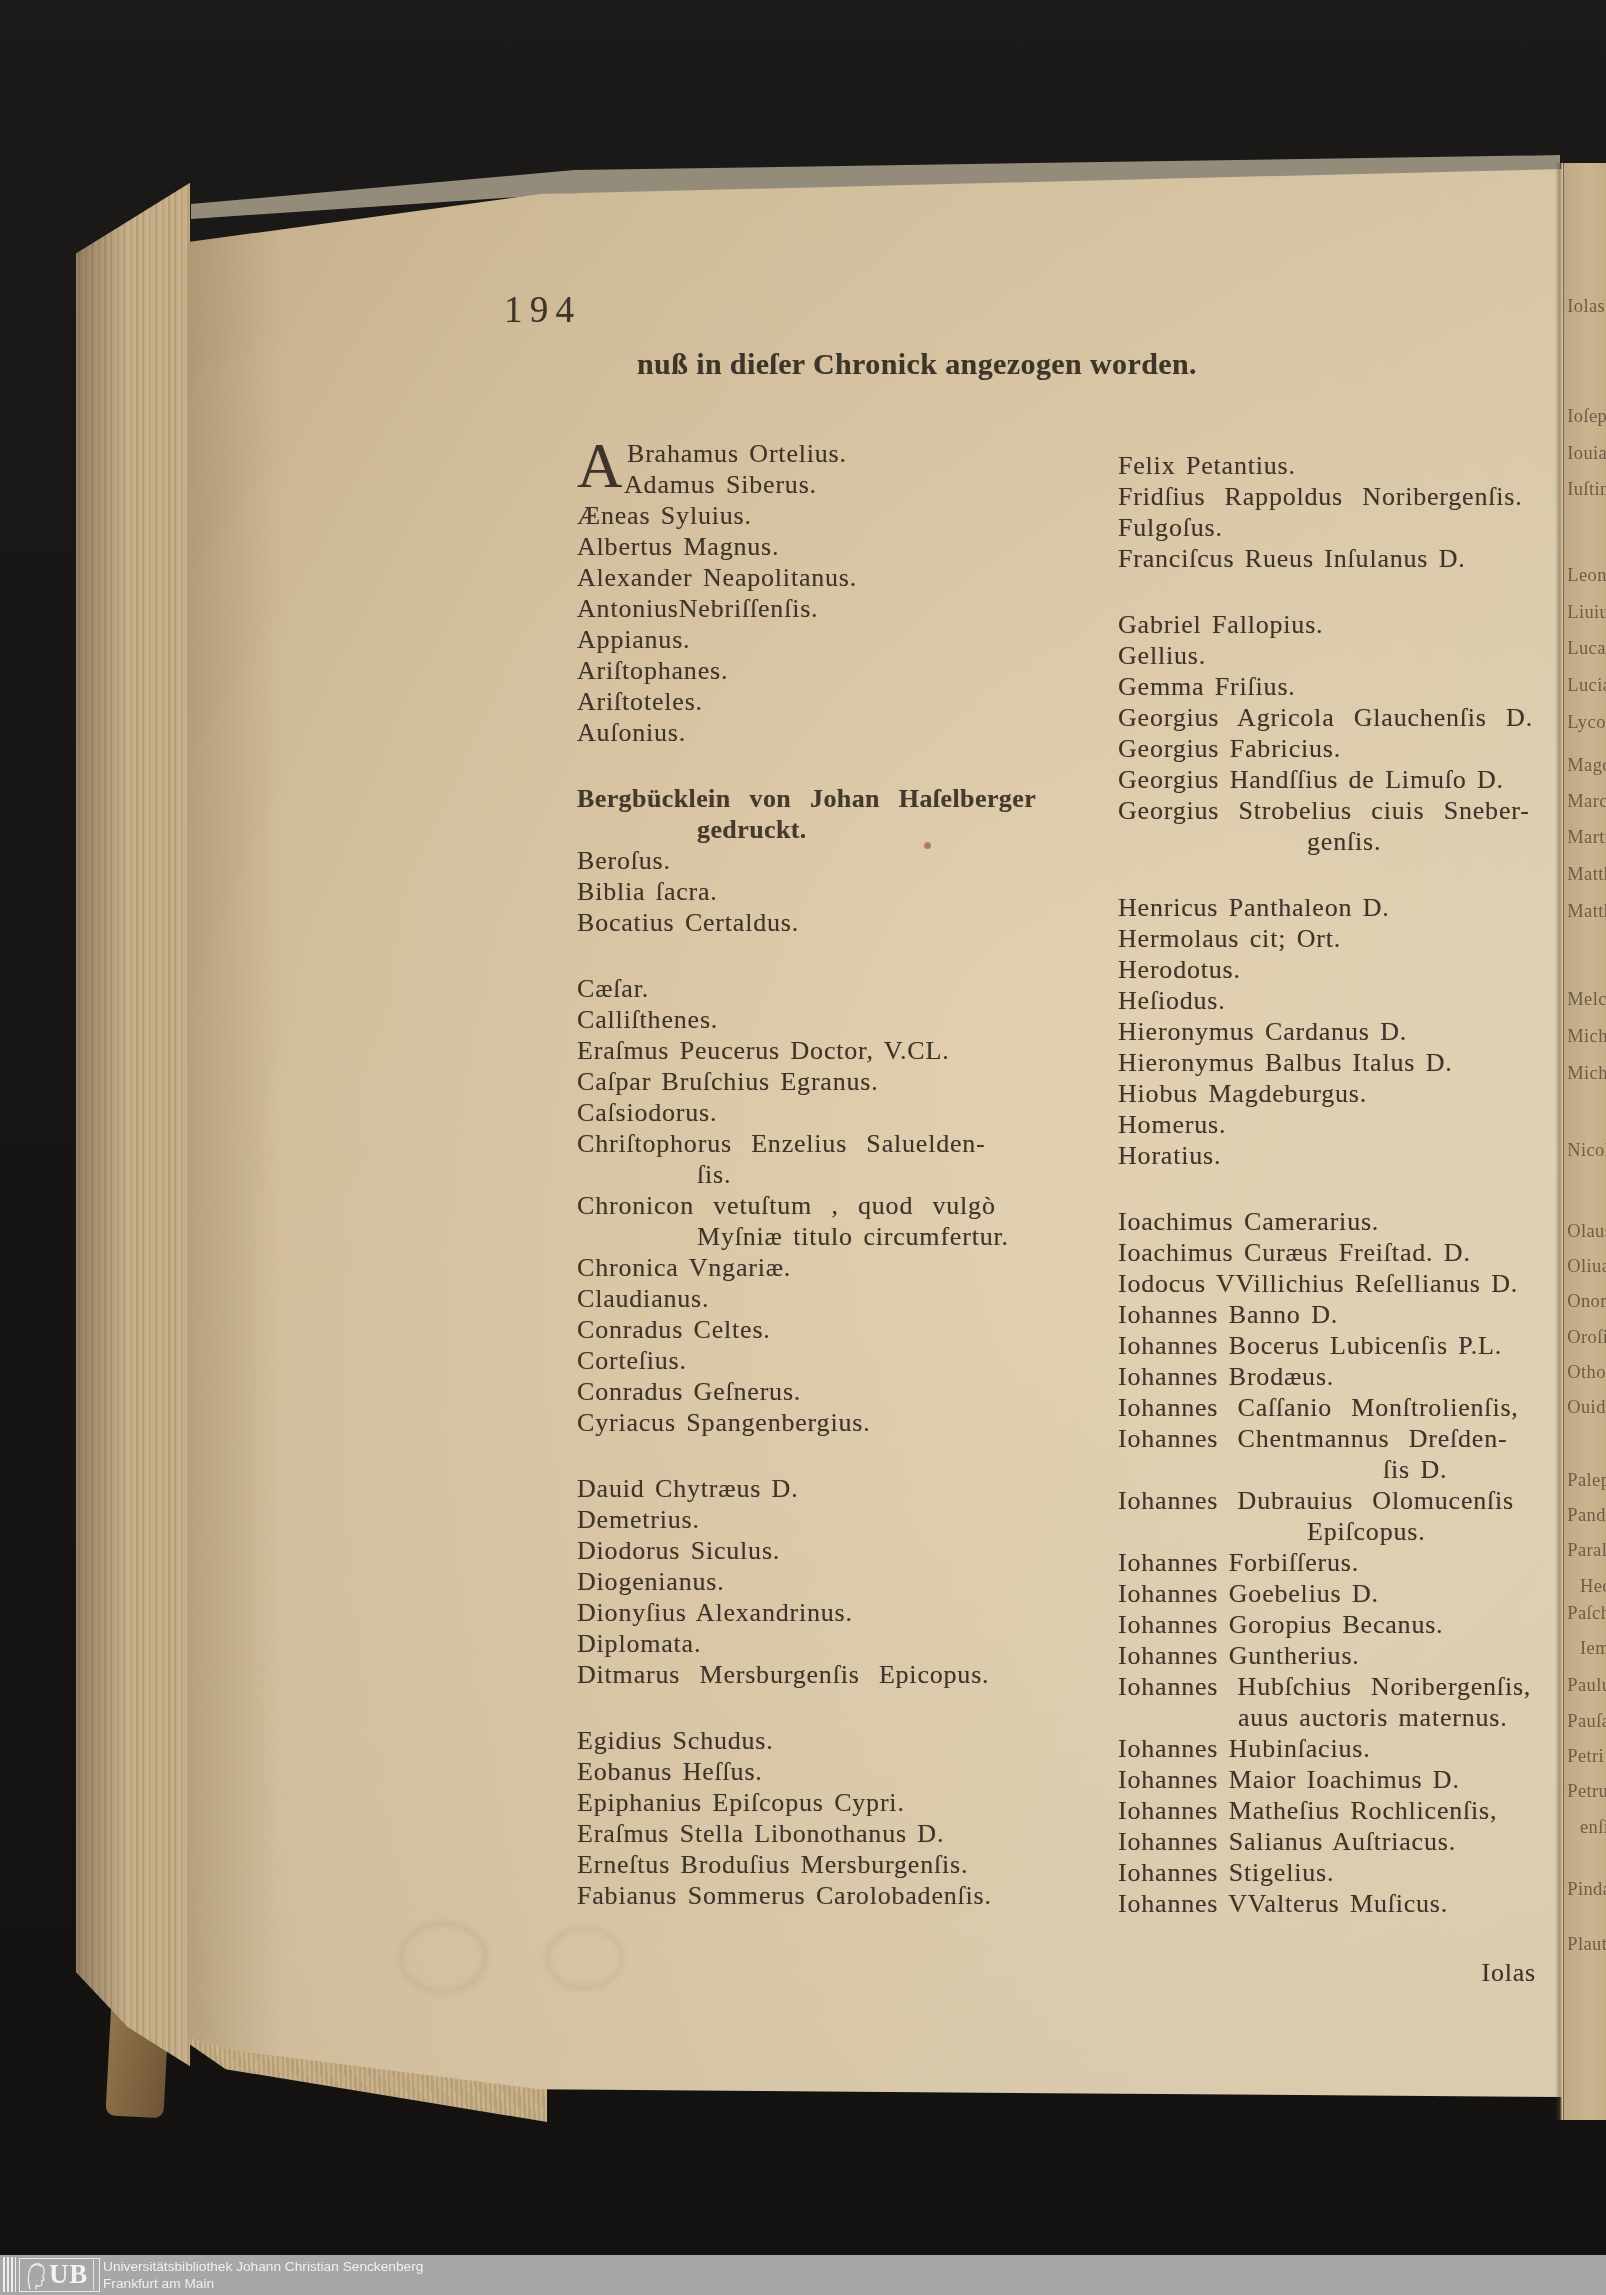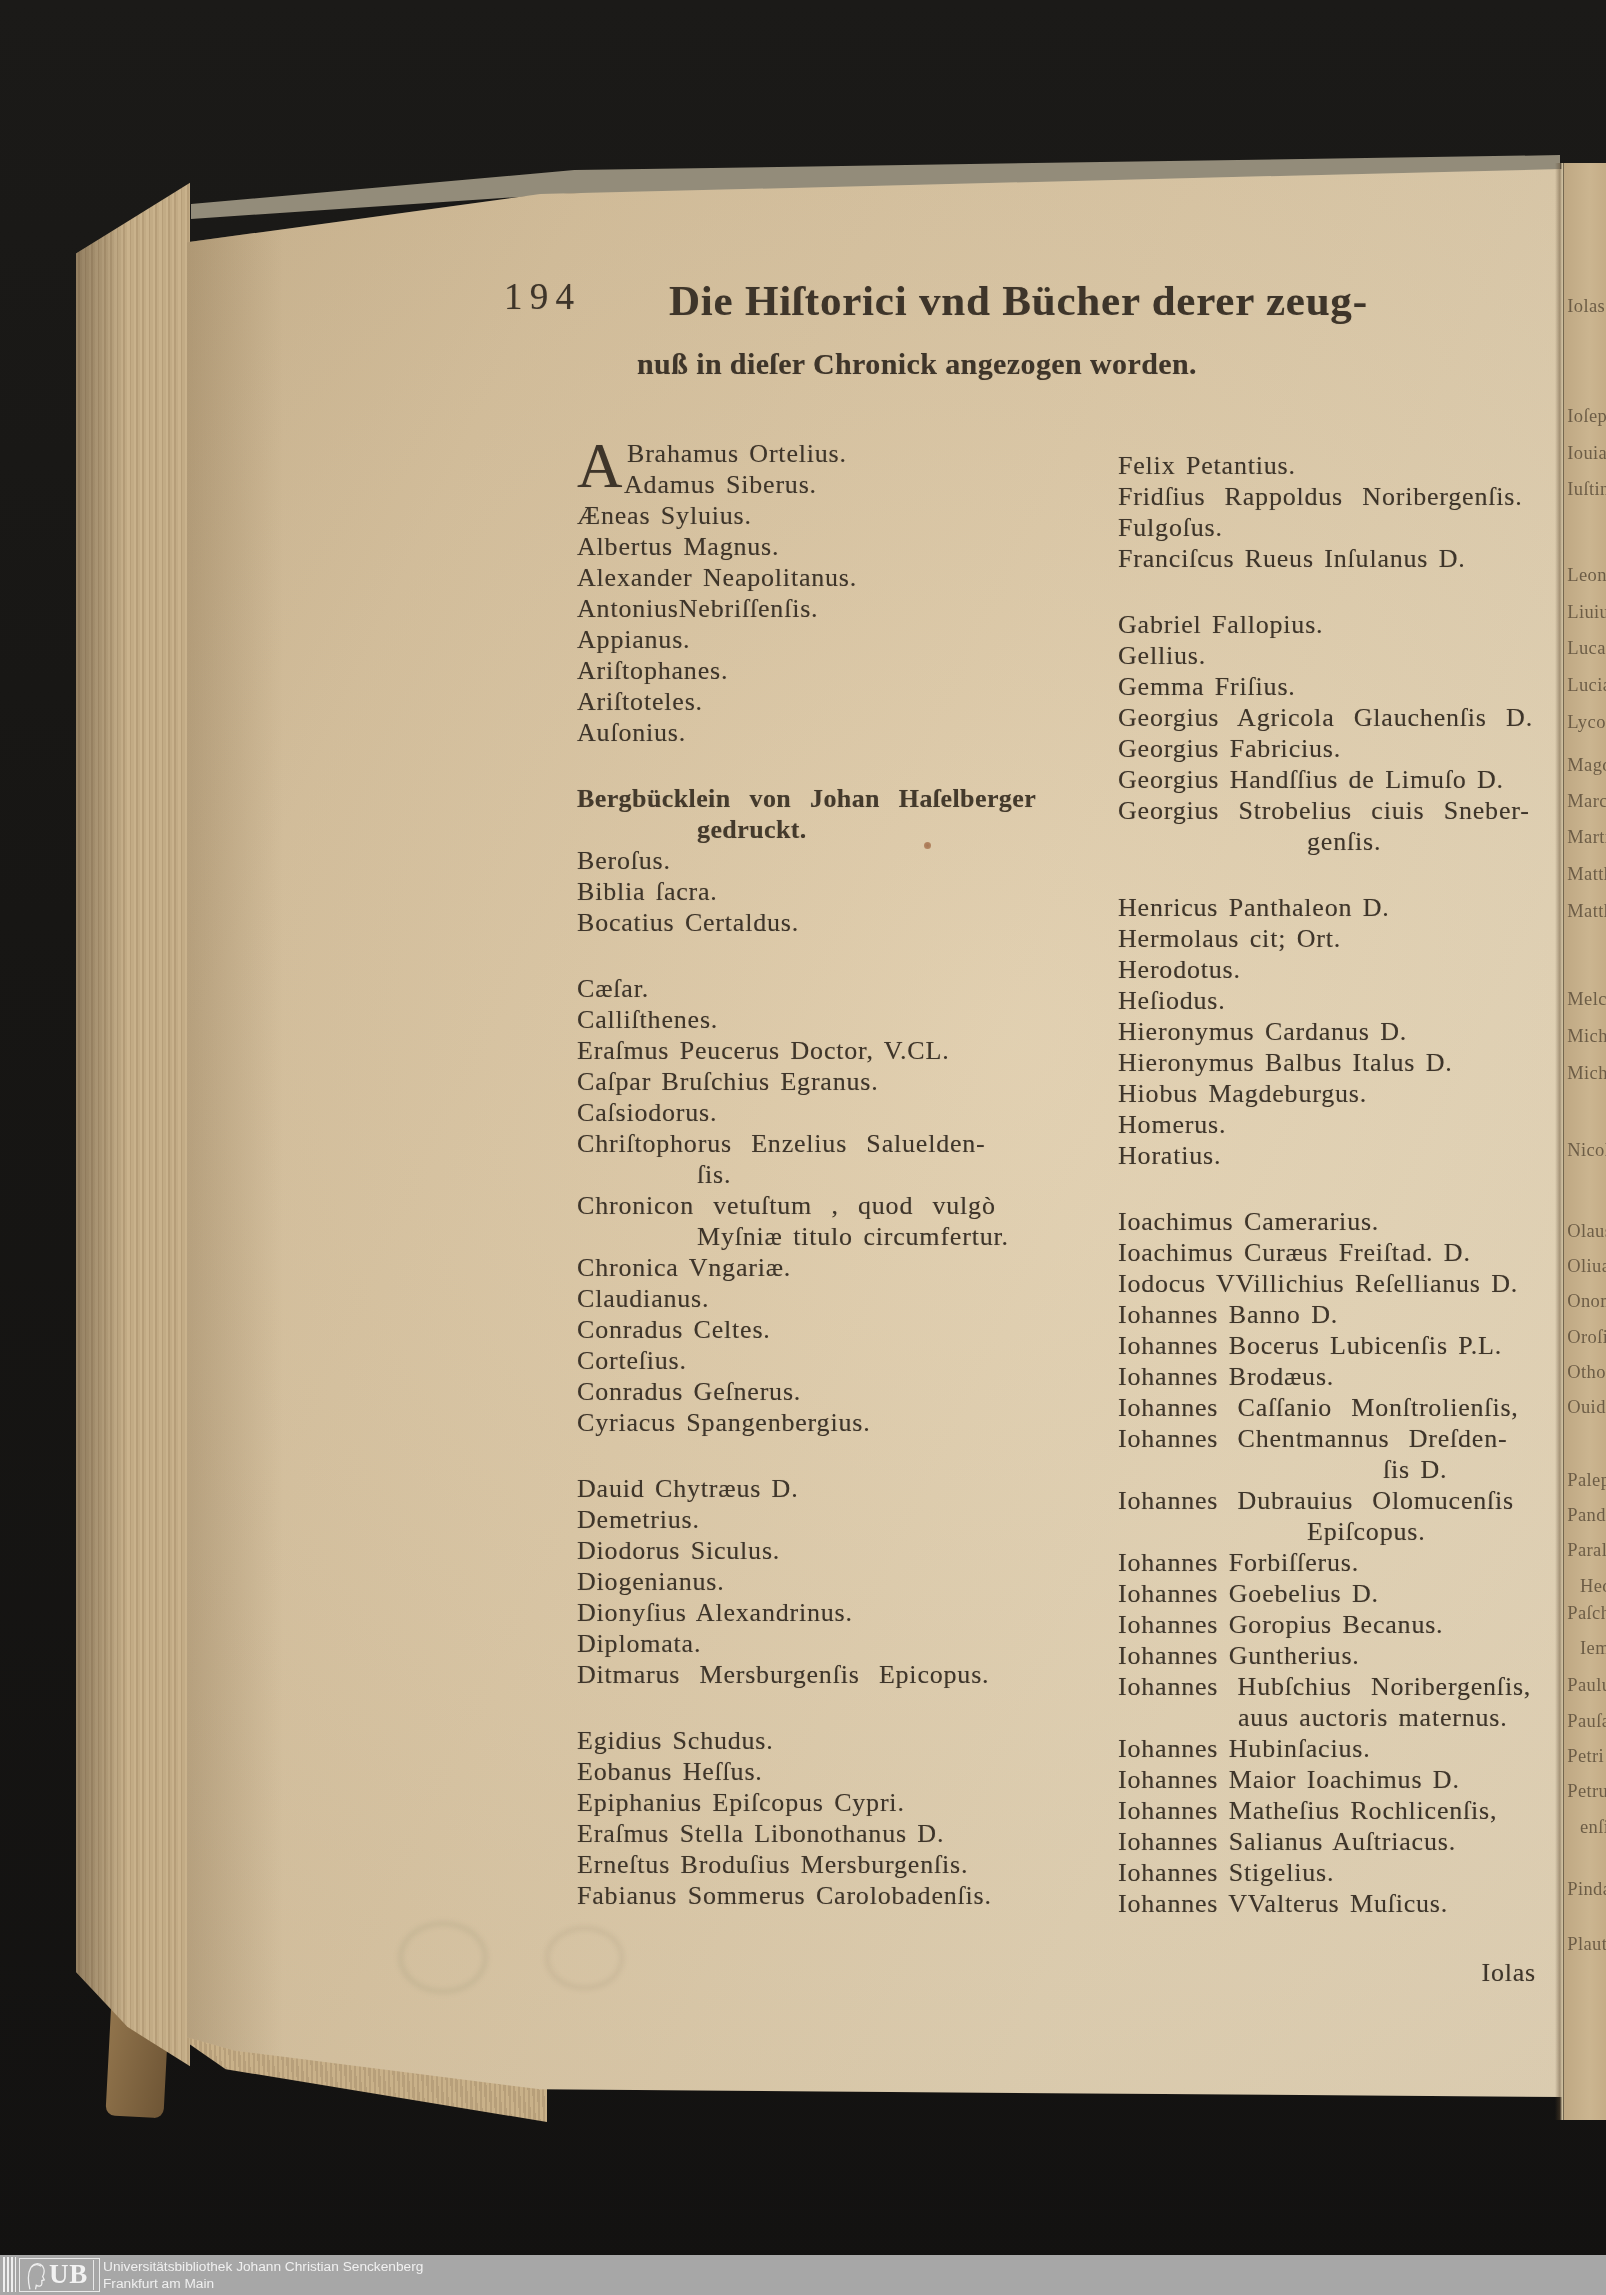--- a/index.html
+++ b/index.html
@@ -27,21 +27,21 @@
                  radial-gradient(120% 90% at 60% 45%,rgba(255,250,235,.10),rgba(90,70,40,.12) 100%);}
   #crease{position:absolute;left:1555px;top:163px;width:8.8px;height:1957px;z-index:4;
       background:linear-gradient(90deg,rgba(90,70,45,0),rgba(90,70,45,.45) 55%,#d8c9a8 82%,rgba(110,88,55,.55) 100%);}
   #next-page{position:absolute;left:1564px;top:163px;width:43px;height:1957px;z-index:4;overflow:hidden;
       background:linear-gradient(90deg,#bfa883,#cbb590 60%,#c4ac86);}
   #next-page .frag{position:absolute;left:3.2px;white-space:nowrap;font-size:18.5px;color:#63543f;
       letter-spacing:0.4px;opacity:.9;}
   #next-page .frag.ind{left:16px;}
   
   .ink{color:#3e352a;text-shadow:0 0 0.8px rgba(62,53,42,.35);}
-  #pagenum{position:absolute;left:317px;top:106px;font-size:37px;letter-spacing:7.2px;text-align:right;}
+  #pagenum{position:absolute;left:317px;top:119px;font-size:37px;letter-spacing:7.2px;text-align:right;}
   #title1{position:absolute;left:482px;top:107px;font-size:43px;font-weight:bold;letter-spacing:0.8px;white-space:nowrap;}
   #title2{position:absolute;left:450px;top:178px;font-size:30px;font-weight:bold;letter-spacing:0.4px;white-space:nowrap;}
   .col{position:absolute;font-size:26px;letter-spacing:0.8px;word-spacing:3.2px;}
   #col-left{left:390px;top:269px;width:540px;}
   #col-right{left:931px;top:281px;width:422px;}
   .line{height:31px;line-height:31px;white-space:nowrap;position:relative;}
   .gap{height:35px;}
   .wide{word-spacing:12px;}
   .fraktur{font-weight:bold;letter-spacing:0.4px;color:#443a2c;}
   .in1{margin-left:47px;} .in2{margin-left:120px;} .in3{margin-left:189px;} .in4{margin-left:265px;}
@@ -72,21 +72,20 @@
 
 <div id="stage">
 
   <div id="top-sliver"></div>
   <div id="page-stack"></div>
   <div id="spine-leather"></div>
   <div id="bottom-wedge"></div>
 
   <div id="page">
     <div id="pagenum" class="ink">194</div>
-    <div id="title1" class="ink">Die Hiſtorici vnd Bücher derer zeug-</div>
     <div id="title2" class="ink">nuß in dieſer Chronick angezogen worden.</div>
     <div id="col-left" class="col ink">
         <div class="line"><span class="dropcap">A</span><span class="dctext">Brahamus Ortelius.</span></div>
         <div class="line in1">Adamus Siberus.</div>
         <div class="line">Æneas Syluius.</div>
         <div class="line">Albertus Magnus.</div>
         <div class="line">Alexander Neapolitanus.</div>
         <div class="line">AntoniusNebriſſenſis.</div>
         <div class="line">Appianus.</div>
         <div class="line">Ariſtophanes.</div>

